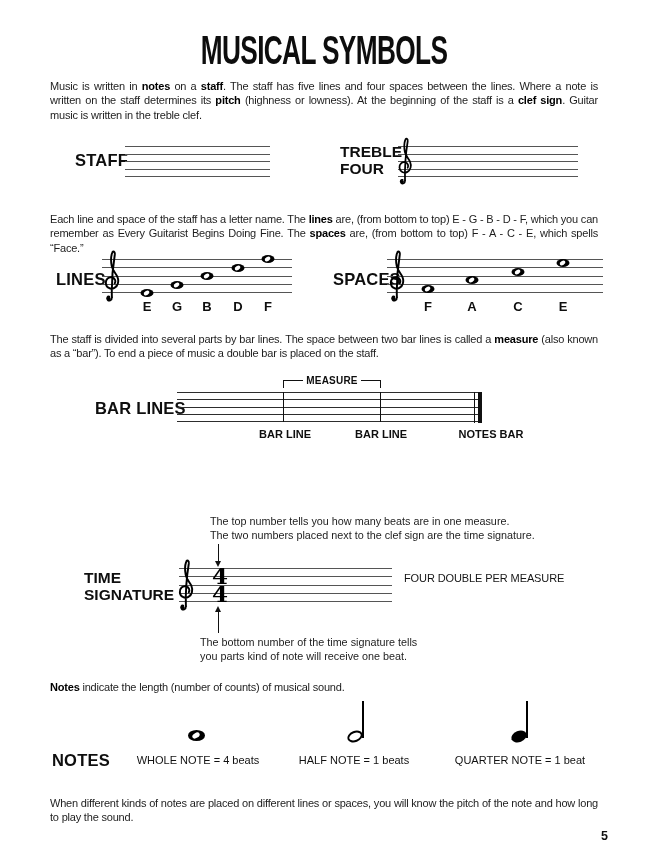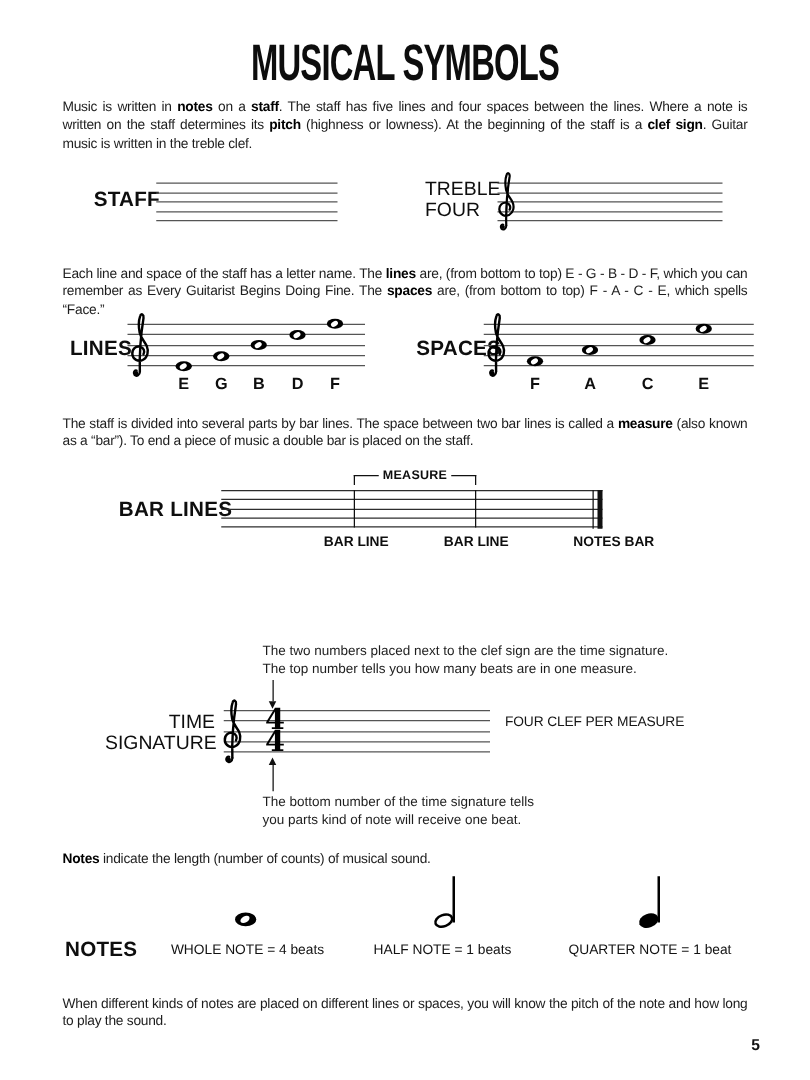--- a/index.html
+++ b/index.html
@@ -12,21 +12,21 @@
     position:absolute;left:0;top:27px;width:648px;text-align:center;
     font-weight:bold;font-size:41px;letter-spacing:-1px;
     transform:scaleX(.64);transform-origin:center;color:#0d0d0d;white-space:nowrap;
   }
   .body-text{
     position:absolute;left:50px;width:548px;font-size:11px;line-height:14.3px;
     text-align:justify;letter-spacing:-.2px;color:#1d1d1d;
   }
   .body-text b{color:#000;}
   .dlabel{position:absolute;font-weight:bold;font-size:16.5px;letter-spacing:.2px;color:#0e0e0e;white-space:nowrap;}
-  .dlabel2{position:absolute;font-weight:normal;font-size:15.5px;line-height:16.5px;color:#0e0e0e;white-space:nowrap;}
+  .dlabel2{position:absolute;font-weight:bold;font-size:15.5px;line-height:16.5px;color:#0e0e0e;white-space:nowrap;}
   .staff{
     position:absolute;
     background-image:linear-gradient(#555,#555),linear-gradient(#555,#555),linear-gradient(#555,#555),linear-gradient(#555,#555),linear-gradient(#555,#555);
     background-repeat:no-repeat;background-size:100% 1px;
     background-position:left 0%,left 25%,left 50%,left 75%,left 100%;
   }
   .staff.dark{
     background-image:linear-gradient(#2d2d2d,#2d2d2d),linear-gradient(#2d2d2d,#2d2d2d),linear-gradient(#2d2d2d,#2d2d2d),linear-gradient(#2d2d2d,#2d2d2d),linear-gradient(#2d2d2d,#2d2d2d);
   }
   .clef{position:absolute;}
@@ -139,40 +139,40 @@
   <div class="vline" style="left:283px;top:392px;height:30px"></div>
   <div class="vline" style="left:380px;top:392px;height:30px"></div>
   <div class="vline" style="left:473.5px;top:392px;height:30.5px"></div>
   <div class="vline thick" style="left:477.5px;top:392px;height:30.5px"></div>
   <div class="cap" style="left:285px;top:428px">BAR LINE</div>
   <div class="cap" style="left:381px;top:428px">BAR LINE</div>
   <div class="cap" style="left:491px;top:428px">NOTES BAR</div>
 
 
   <div class="small-note" style="left:210px;top:515px">
+    <div>The top number tells you how many beats are in one measure.</div>
     <div>The two numbers placed next to the clef sign are the time signature.</div>
-    <div>The top number tells you how many beats are in one measure.</div>
   </div>
   <div class="arr down" style="left:218px;top:544px;height:17px"></div>
 
-  <div class="dlabel2" style="left:84px;top:570px;width:88px;text-align:right">
+  <div class="dlabel2" style="left:84px;top:570px;width:88px;text-align:left">
     <div>TIME</div>
     <div>SIGNATURE</div>
   </div>
   <div class="staff" style="left:179px;top:568px;width:213px;height:34px"></div>
   <svg class="clef" style="left:177px;top:557px" width="21" height="57">
       <use href="#gclef"></use>
     </svg>
   <div class="ts-num">
     <span>4</span>
     <span>4</span>
   </div>
-  <div class="ts-right" style="left:404px;top:572px">FOUR CLEF PER MEASURE</div>
+  <div class="ts-right" style="left:404px;top:572px">FOUR DOUBLE PER MEASURE</div>
   <div class="arr up" style="left:218px;top:612px;height:21px"></div>
-  <div class="small-note" style="left:210px;top:636px">
+  <div class="small-note" style="left:200px;top:636px">
     <div>The bottom number of the time signature tells</div>
     <div>you parts kind of note will receive one beat.</div>
   </div>
 
   <div class="body-text" style="top:680px"><span></span><b>Notes</b><span> indicate the length (number of counts) of musical sound.</span></div>
 
   <div class="dlabel" style="left:52px;top:751px">NOTES</div>
   <span class="big-wn" style="left:188px;top:730px"></span>
   <div class="ncap" style="left:198px;top:754px">WHOLE NOTE = 4 beats</div>
   <div class="note-g half" style="left:347px;top:700px">

